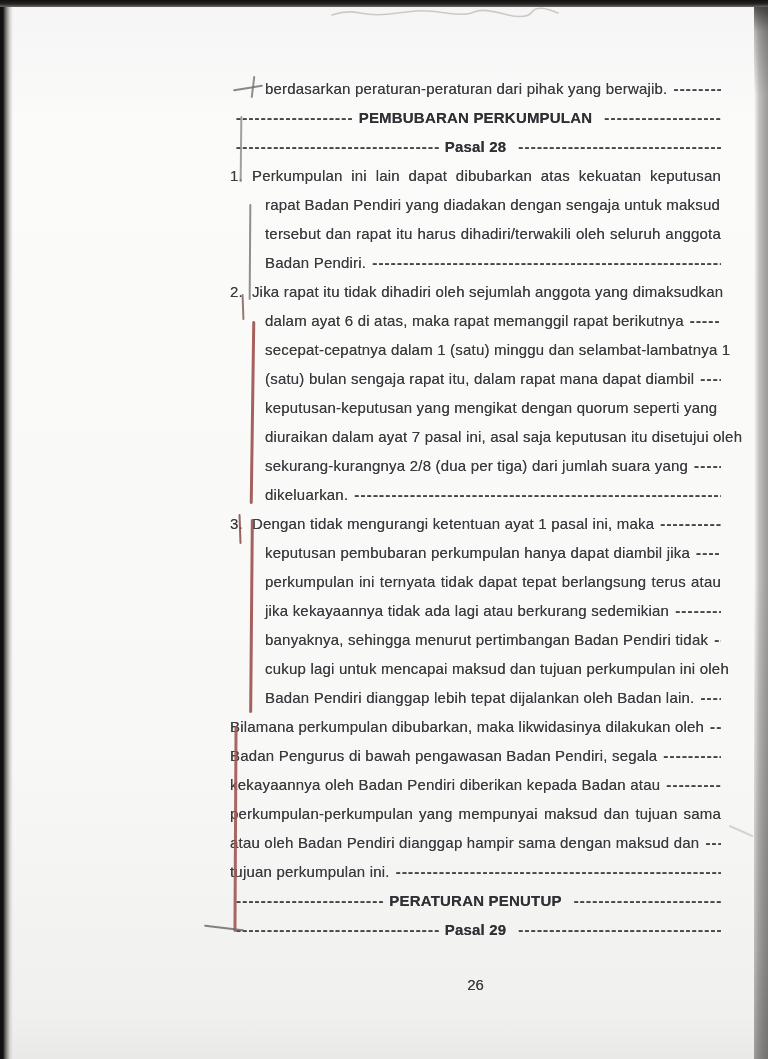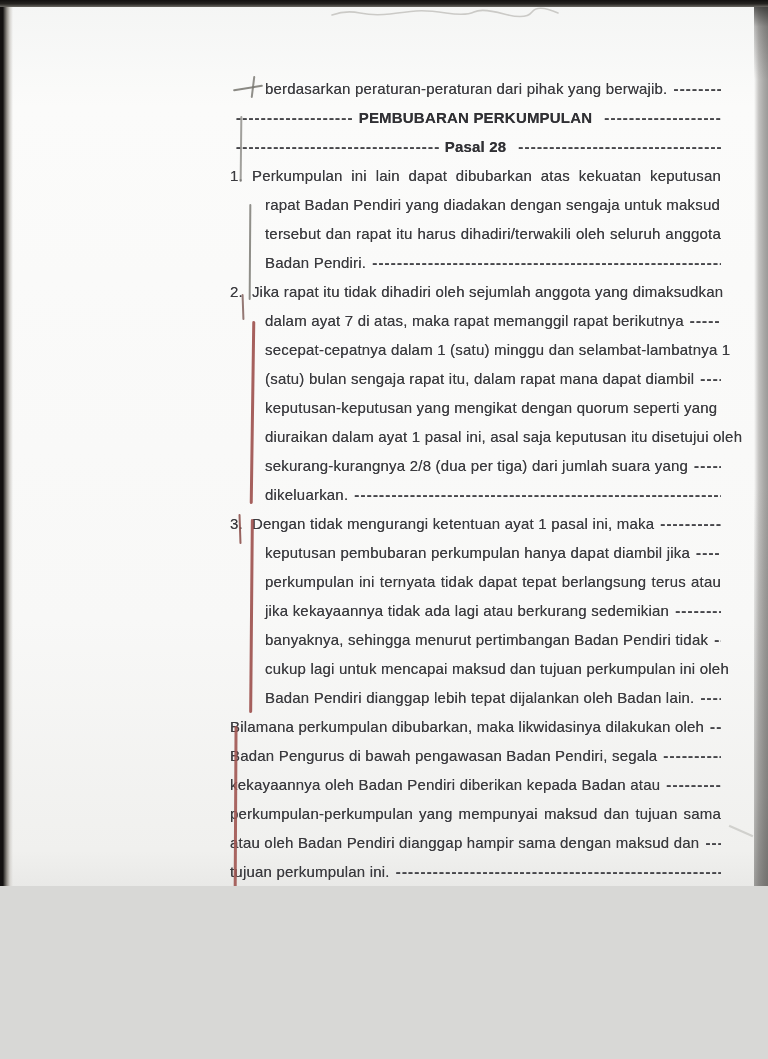--- a/index.html
+++ b/index.html
@@ -1,17 +1,17 @@
 <!DOCTYPE html>
 <html><head>
 <meta charset="utf-8">
 <style>
   html,body{margin:0;padding:0;background:#d8d8d6;}
   .scan{
-    position:relative;width:768px;height:886px;overflow:hidden;
+    position:relative;width:768px;height:1059px;overflow:hidden;
     font-family:"Liberation Sans",sans-serif;
     background:linear-gradient(180deg,#f4f5f4 0%,#fbfbfa 12%,#f8f8f7 70%,#f0f0ee 96%,#e9e9e7 100%);
   }
   
   .edge-top{position:absolute;left:0;top:0;width:768px;height:7px;
     background:linear-gradient(180deg,#131110 0%,#262421 55%,#6b6863 100%);z-index:5;}
   .edge-left{position:absolute;left:0;top:0;bottom:0;width:13px;z-index:4;
     background:linear-gradient(90deg,#121010 0px,#121010 3px,#3c3a37 4px,#96928c 7px,#d7d5d1 10px,rgba(242,241,239,0) 13px);}
   .edge-right{position:absolute;right:0;top:0;bottom:0;width:14px;z-index:4;
     background:linear-gradient(90deg,rgba(230,229,227,0) 0%,#c2c1bf 35%,#aaa9a7 70%,#9b9a98 100%);}
@@ -95,34 +95,34 @@
         <span class="text">rapat Badan Pendiri yang diadakan dengan sengaja untuk maksud</span>
         <span class="trail">------------------------------------------------------------------------------------------------------------------------------------------------------------------------------------</span>
       </div>
       <div class="line indent fill"><span class="text">tersebut dan rapat itu harus dihadiri/terwakili oleh seluruh anggota</span></div>
       <div class="line indent flex">
         <span class="text">Badan Pendiri.</span>
         <span class="trail">------------------------------------------------------------------------------------------------------------------------------------------------------------------------------------</span>
       </div>
       <div class="line fill"><span class="num">2.</span><span class="text">Jika rapat itu tidak dihadiri oleh sejumlah anggota yang dimaksudkan</span></div>
       <div class="line indent flex">
-        <span class="text">dalam ayat 7 di atas, maka rapat memanggil rapat berikutnya</span>
+        <span class="text">dalam ayat 6 di atas, maka rapat memanggil rapat berikutnya</span>
         <span class="trail">------------------------------------------------------------------------------------------------------------------------------------------------------------------------------------</span>
       </div>
       <div class="line indent fill"><span class="text">secepat-cepatnya dalam 1 (satu) minggu dan selambat-lambatnya 1</span></div>
       <div class="line indent flex">
         <span class="text">(satu) bulan sengaja rapat itu, dalam rapat mana dapat diambil</span>
         <span class="trail">------------------------------------------------------------------------------------------------------------------------------------------------------------------------------------</span>
       </div>
       <div class="line indent flex">
         <span class="text">keputusan-keputusan yang mengikat dengan quorum seperti yang</span>
         <span class="trail">------------------------------------------------------------------------------------------------------------------------------------------------------------------------------------</span>
       </div>
       <div class="line indent flex">
-        <span class="text">diuraikan dalam ayat 1 pasal ini, asal saja keputusan itu disetujui oleh</span>
+        <span class="text">diuraikan dalam ayat 7 pasal ini, asal saja keputusan itu disetujui oleh</span>
         <span class="trail">------------------------------------------------------------------------------------------------------------------------------------------------------------------------------------</span>
       </div>
       <div class="line indent flex">
         <span class="text">sekurang-kurangnya 2/8 (dua per tiga) dari jumlah suara yang</span>
         <span class="trail">------------------------------------------------------------------------------------------------------------------------------------------------------------------------------------</span>
       </div>
       <div class="line indent flex">
         <span class="text">dikeluarkan.</span>
         <span class="trail">------------------------------------------------------------------------------------------------------------------------------------------------------------------------------------</span>
       </div>

